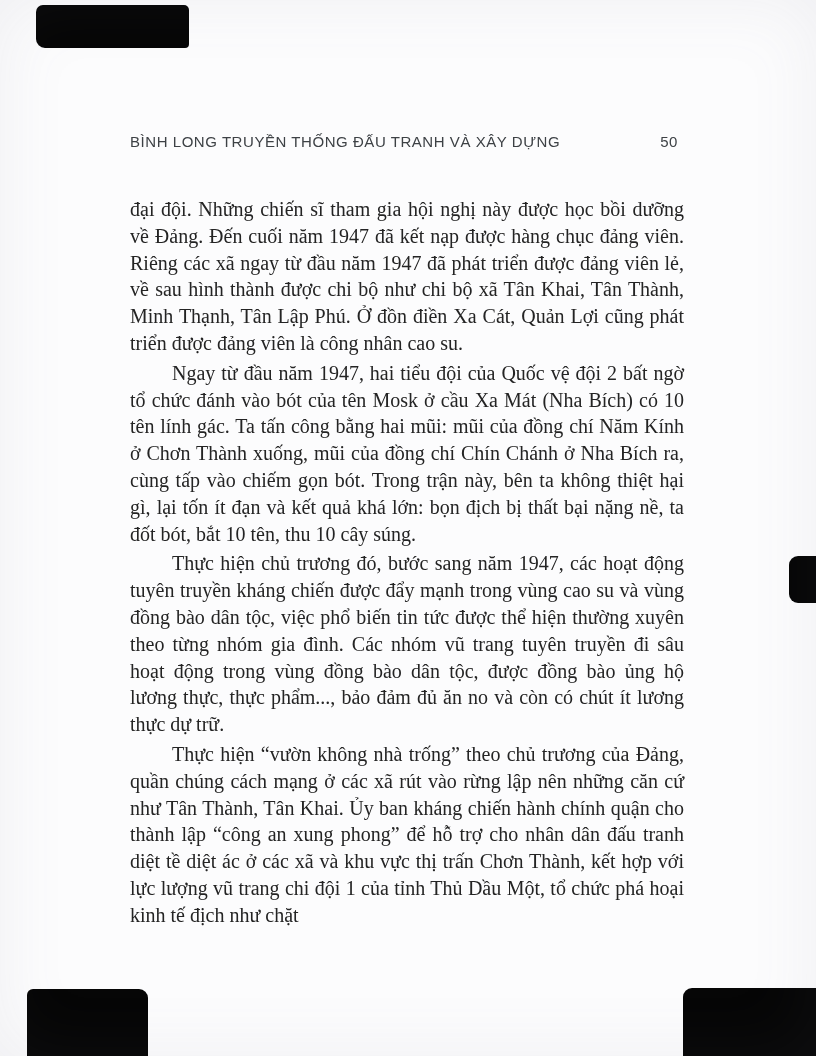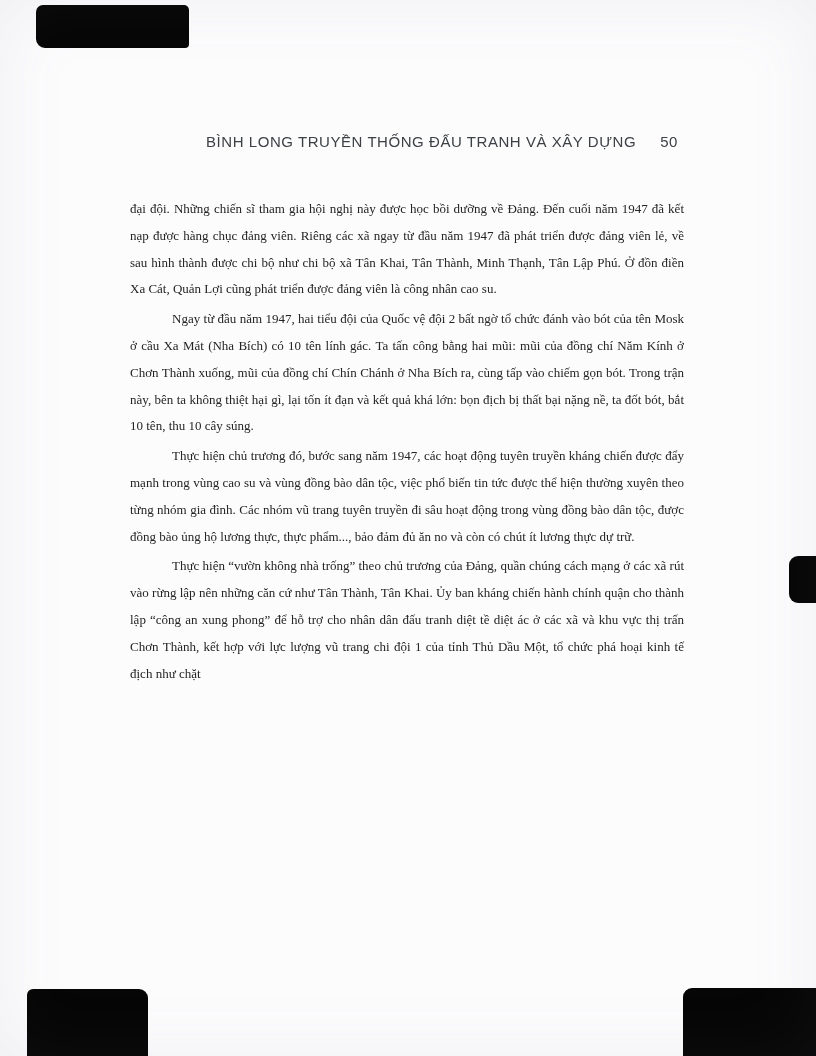--- a/index.html
+++ b/index.html
@@ -24,37 +24,37 @@
     pointer-events: none;
   }
 
   
   .running-head {
     position: absolute;
     top: 133px;
     left: 130px;
     width: 548px;
     display: flex;
-    justify-content: flex-end;
+    justify-content: space-between;
     align-items: baseline;
     gap: 24px;
     font-family: "Liberation Sans", sans-serif;
     font-size: 15px;
     letter-spacing: 0.55px;
     color: #3d4145;
     white-space: nowrap;
   }
 
   
   .body-text {
     position: absolute;
     top: 196px;
     left: 130px;
     width: 554px;
-    font-size: 13px;
+    font-size: 20px;
     line-height: 26.8px;
     color: #242424;
     text-align: justify;
     text-justify: inter-word;
   }
   .para {
     margin: 0 0 3px 0;
     text-indent: 42px;
   }
   .para.no-indent {

